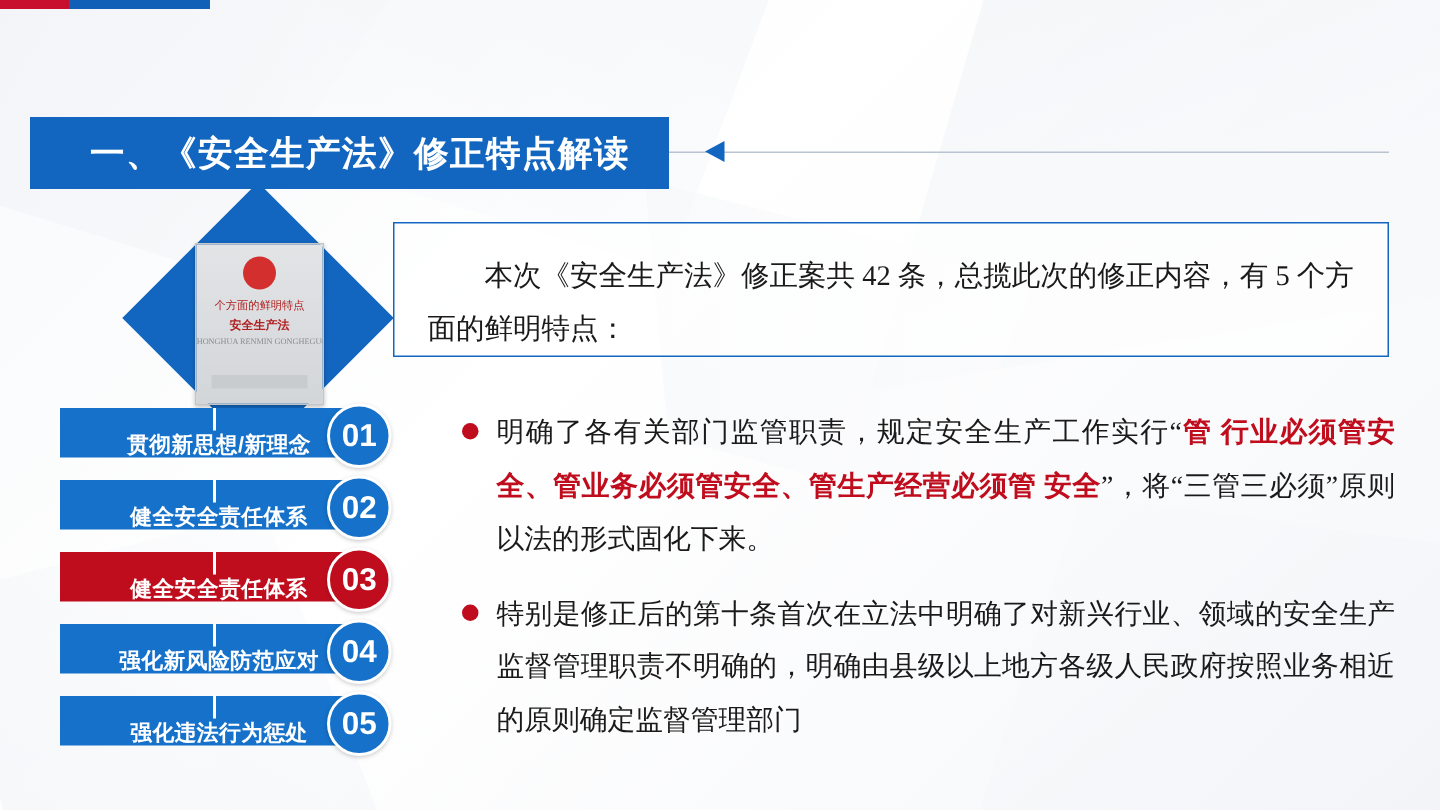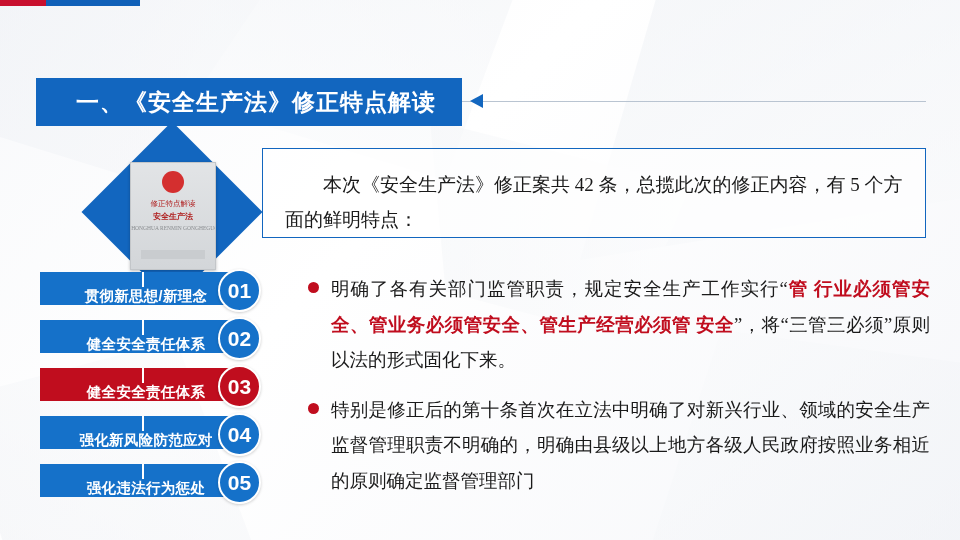--- a/index.html
+++ b/index.html
@@ -53,21 +53,21 @@
     width: 140px; height: 6px;
     display: flex;
   }
   .top-accent .red { width: 46px; height: 100%; background: #c8102e; }
   .top-accent .blue { width: 94px; height: 100%; background: #1060b8; }
 
   
   .title-wrap {
     position: absolute;
     top: 78px;
-    left: 36px;
+    left: 20px;
     display: flex;
     align-items: center;
   }
   .title-banner {
     background: #1266bf;
     color: #ffffff;
     font-size: 23px;
     font-weight: bold;
     letter-spacing: 1px;
     padding: 12px 26px 12px 40px;
@@ -266,21 +266,21 @@
 
   <div class="title-line"></div>
   <div class="title-arrow"></div>
   <div class="title-wrap">
     <div class="title-banner">一、《安全生产法》修正特点解读</div>
   </div>
 
   <div class="diamond"></div>
   <div class="book">
     <div class="sun"></div>
-    <div class="t1">修正特点解读</div>
+    <div class="t1">个方面的鲜明特点</div>
     <div class="t2">安全生产法</div>
     <div class="t3">ZHONGHUA RENMIN GONGHEGUO</div>
     <div class="band"></div>
   </div>
 
   <div class="nav-list">
     <div class="nav-item">
       <div class="nav-bar">
         <span class="nav-tick"></span>
         <span>贯彻新思想/新理念</span>

